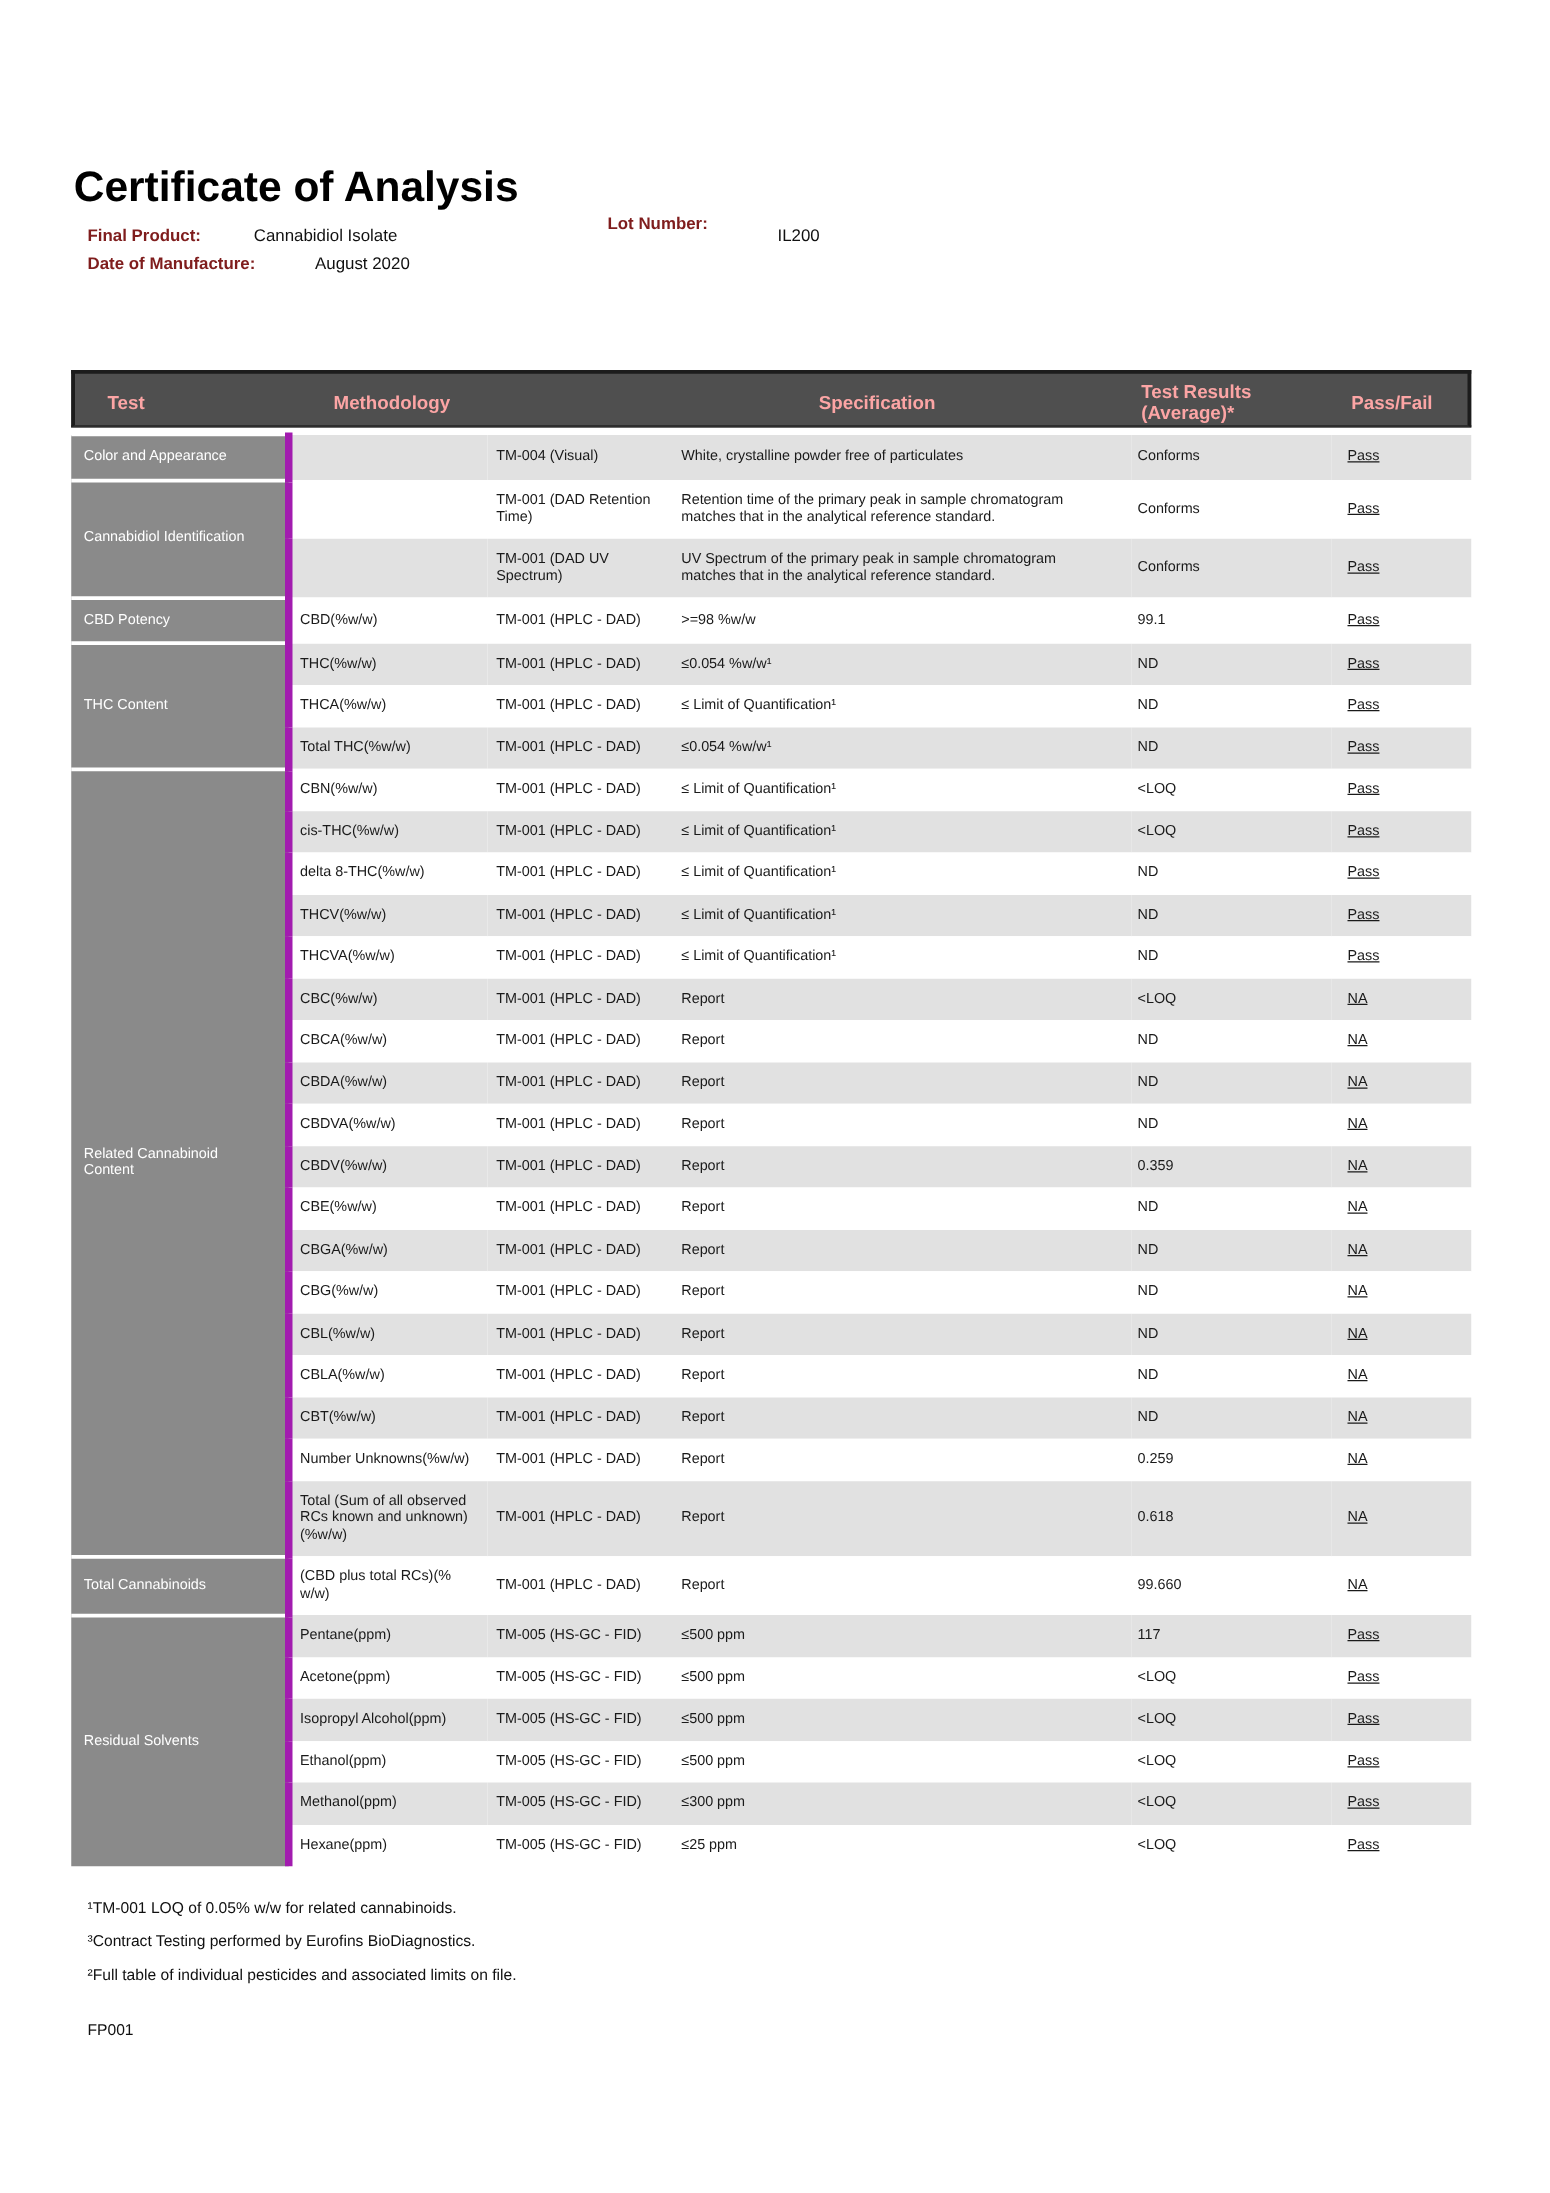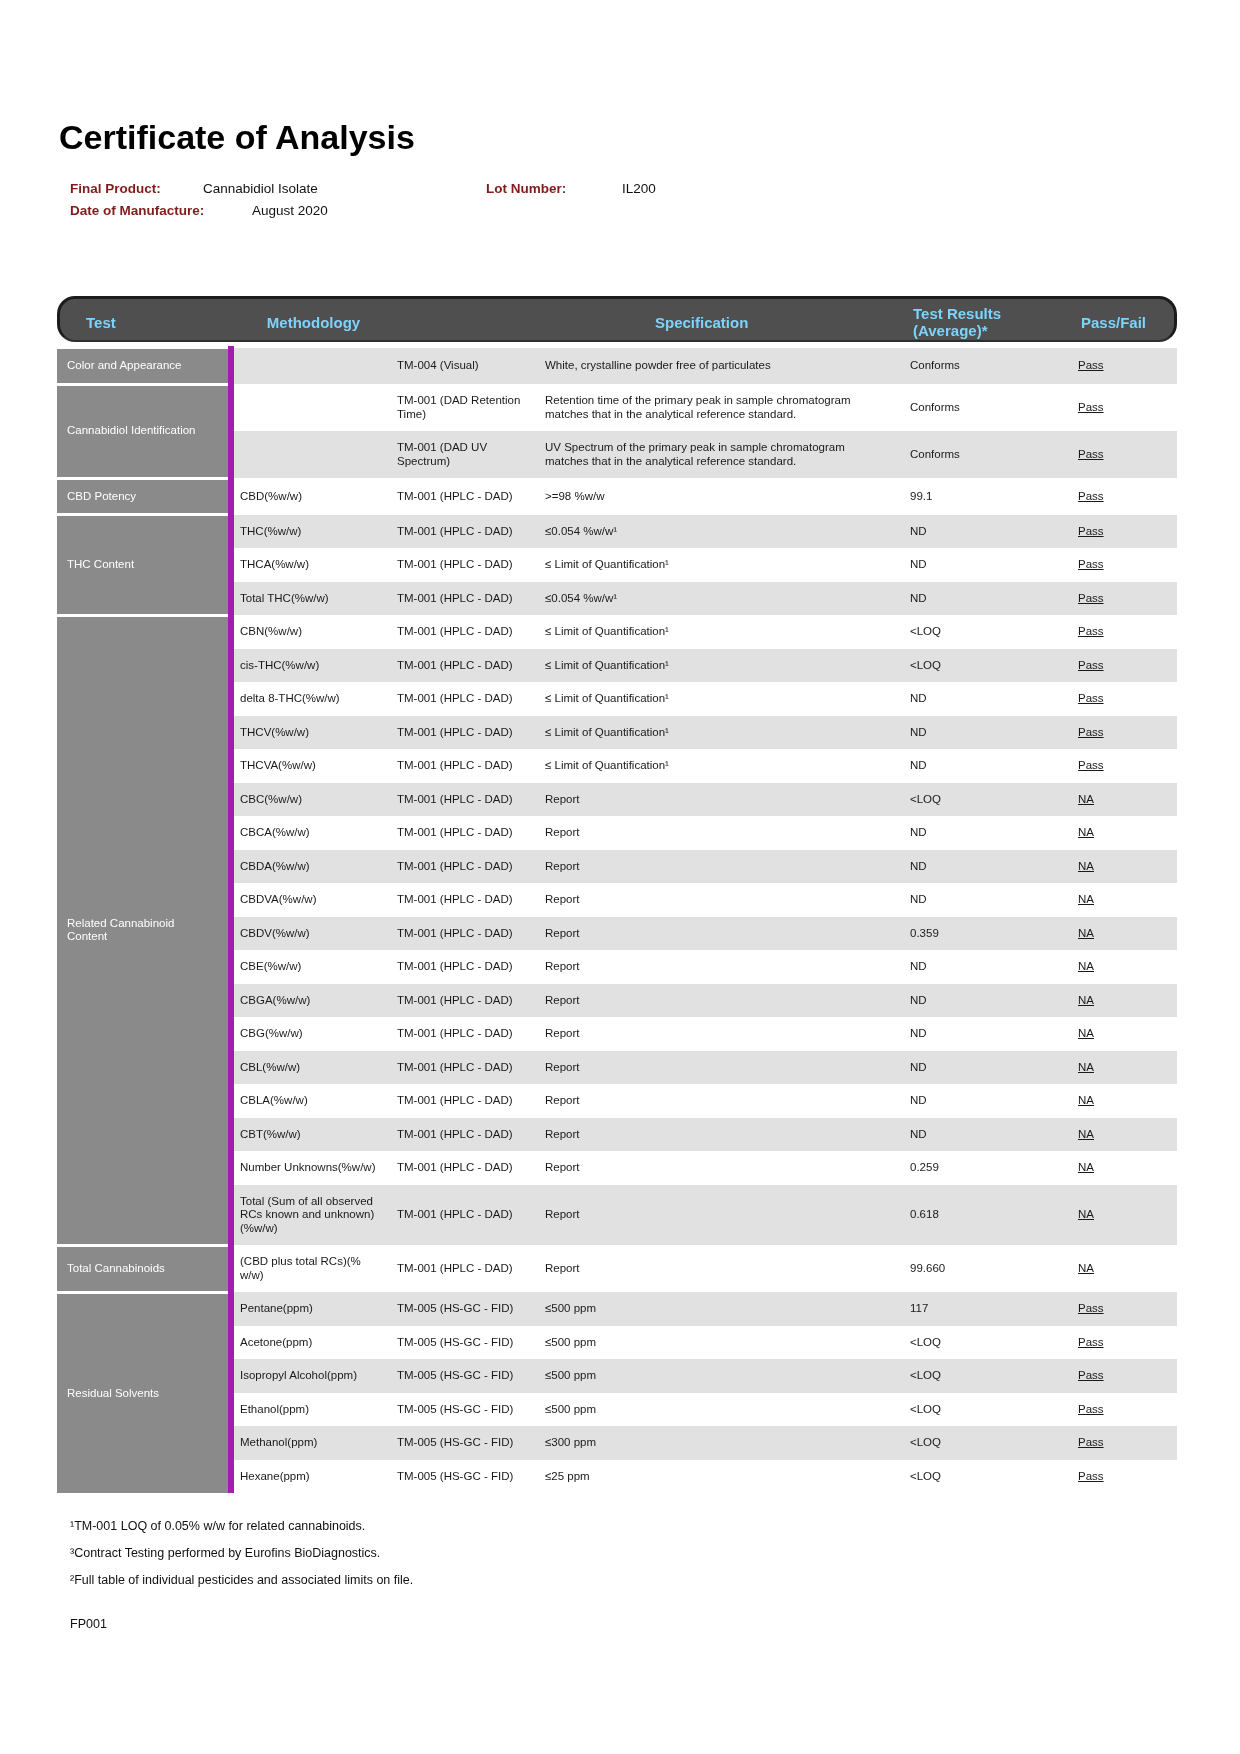--- a/index.html
+++ b/index.html
@@ -6,37 +6,37 @@
   body{
     width:1240px;height:1754px;
     background:#ffffff;
     font-family:"Liberation Sans", sans-serif;
     color:#1a1a1a;
     position:relative;
   }
   .abs{position:absolute;}
   
   .doc-title{
-    left:59px;top:118px;
+    left:59px;top:131px;
     font-size:34px;font-weight:bold;color:#000;
     letter-spacing:0px;
   }
   .info-lbl{font-size:13.5px;font-weight:bold;color:#7f1d1d;}
   .info-val{font-size:13.5px;color:#111;}
   
   .coa{position:absolute;left:57px;top:296px;width:1120px;}
   .thead{
     position:relative;height:46px;
     background:var(--header-bg,#4f4f4f);
     border-top:3px solid #1c1c1c;
     border-left:3px solid #1c1c1c;
     border-right:3px solid #1c1c1c;
     border-bottom:2px solid #2e2e2e;
     box-sizing:border-box;
-    color:#7dd3fc;font-weight:bold;font-size:15px;border-radius:18px;
+    color:#fca5a5;font-weight:bold;font-size:15px;
   }
   .thead span{position:absolute;top:0;height:46px;display:flex;align-items:center;}
   .h-test{left:26px;}
   .h-method{left:174px;width:159px;justify-content:center;}
   .h-spec{left:575px;margin-left:20px;}
   .h-results{left:853px;width:150px;line-height:17px;}
   .h-pass{left:1021px;}
   .gap{height:4px;background:#fff;}
   table.body{
     border-collapse:collapse;table-layout:fixed;
@@ -65,21 +65,21 @@
 </style>
 </head>
 <body>
 
 <div>
 
   <div class="abs doc-title">Certificate of Analysis</div>
 
   <span class="abs info-lbl" style="left:70px;top:181px;">Final Product:</span>
   <span class="abs info-val" style="left:203px;top:181px;">Cannabidiol Isolate</span>
-  <span class="abs info-lbl" style="left:486px;top:181px;">Lot Number:</span>
+  <span class="abs info-lbl" style="left:486px;top:171px;">Lot Number:</span>
   <span class="abs info-val" style="left:622px;top:181px;">IL200</span>
   <span class="abs info-lbl" style="left:70px;top:203px;">Date of Manufacture:</span>
   <span class="abs info-val" style="left:252px;top:203px;">August 2020</span>
 
   <div class="coa">
     <div class="thead">
       <span class="h-test">Test</span>
       <span class="h-method">Methodology</span>
       <span class="h-spec">Specification</span>
       <span class="h-results">Test Results (Average)*</span>

